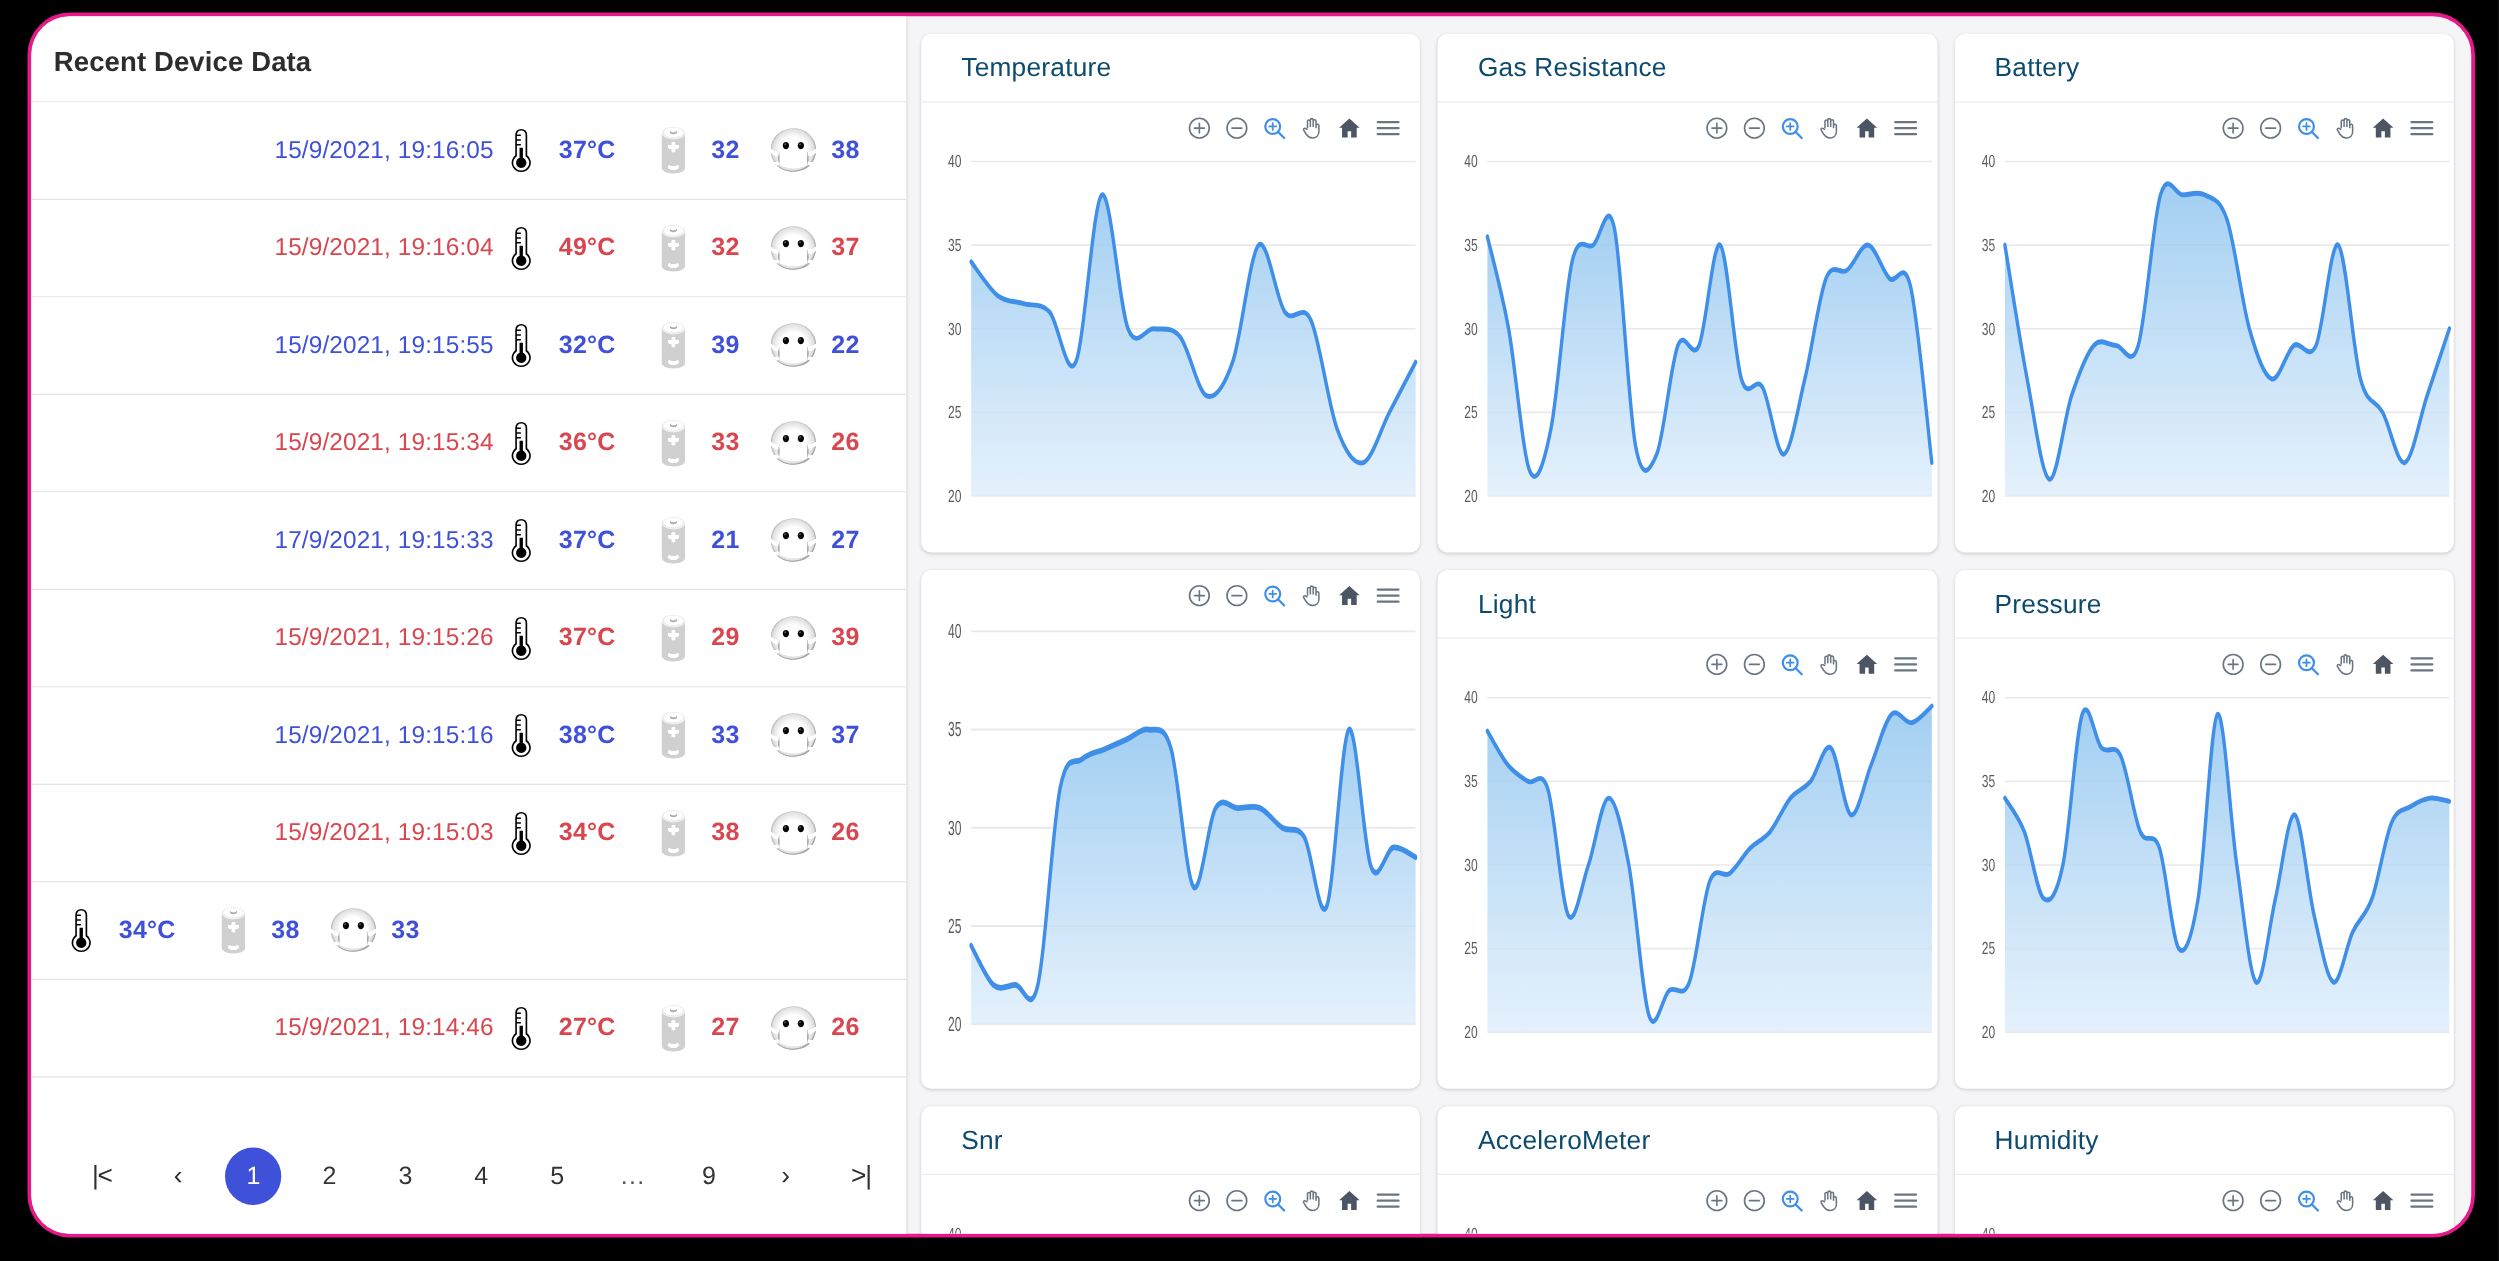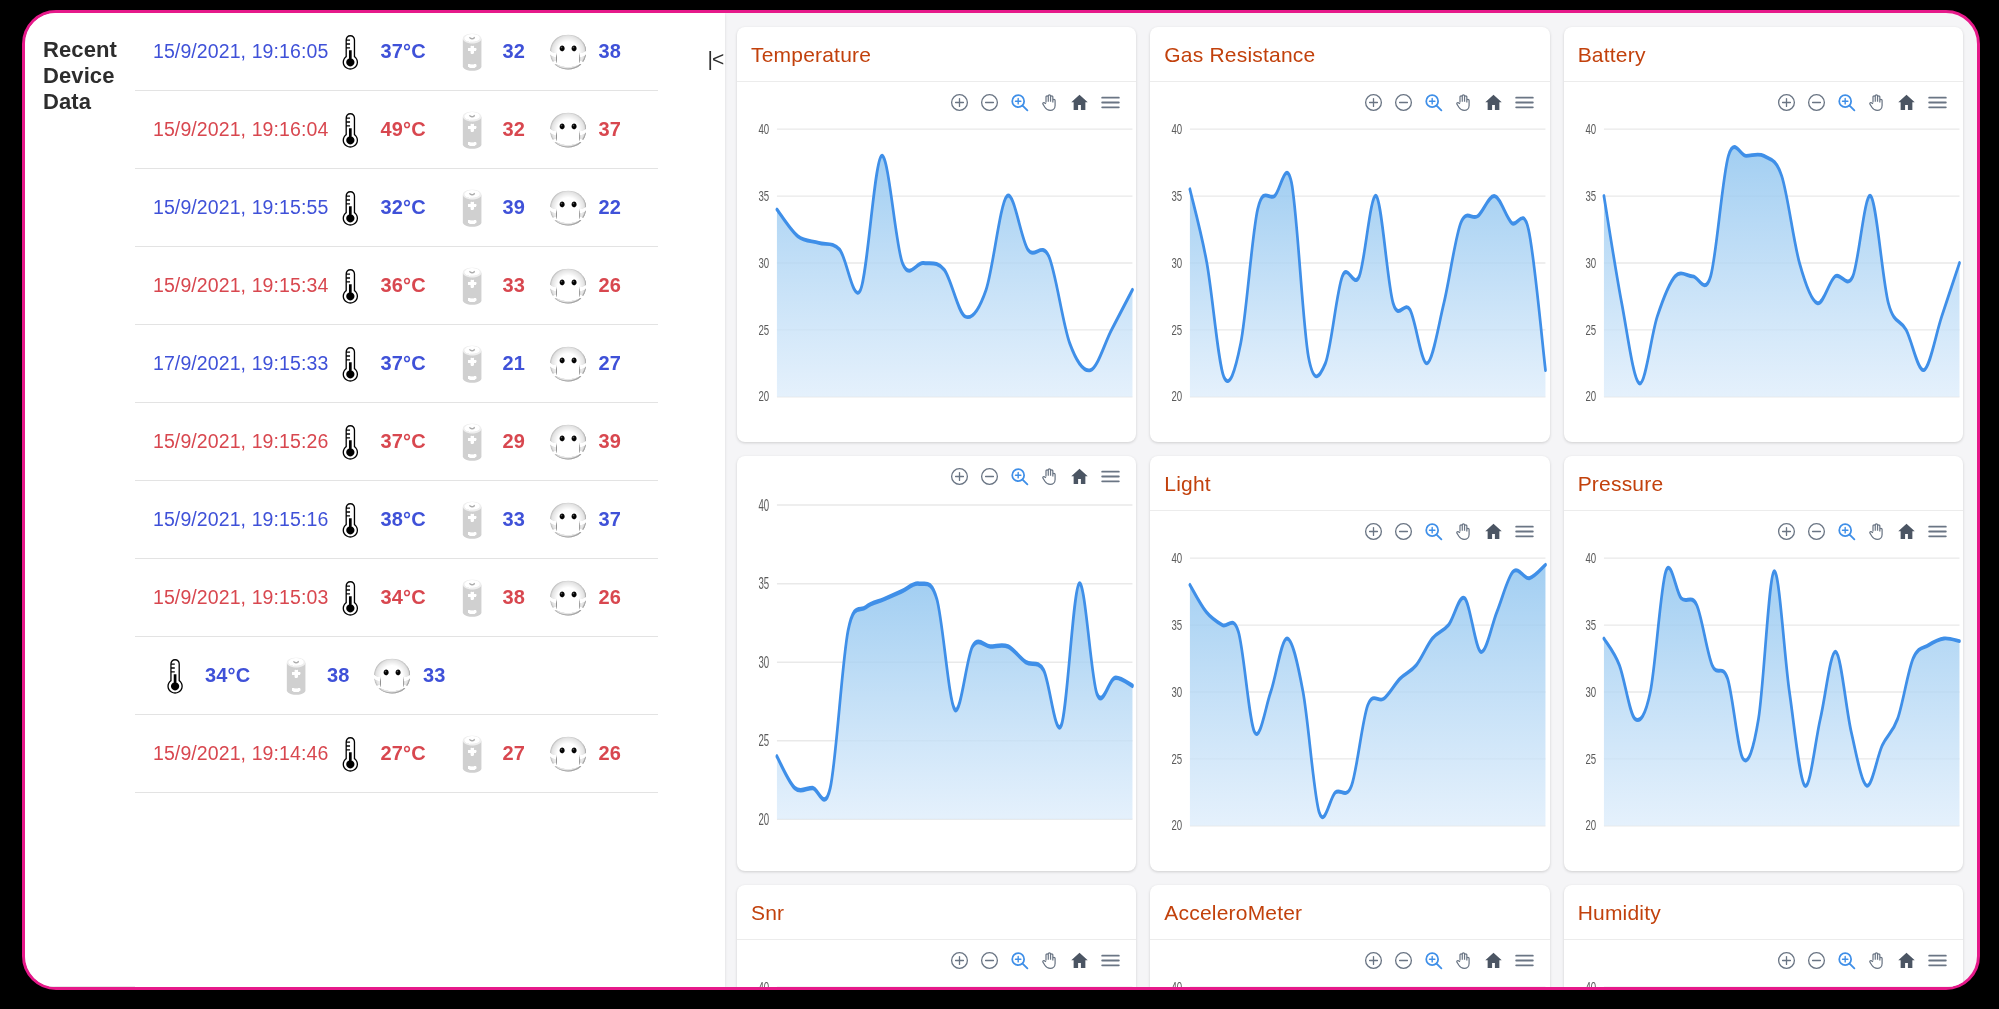--- a/index.html
+++ b/index.html
@@ -21,21 +21,21 @@
     gap: 0;
   }
 
   
   #device-panel {
     width: 700px;
     flex: 0 0 700px;
     background: #ffffff;
     border-radius: 30px 0 0 30px;
     display: flex;
-    flex-direction: row;
+    flex-direction: column;
     box-shadow: 0 1px 3px rgba(0,0,0,.12);
     overflow: hidden;
   }
   .panel-header {
     padding: 24px 18px 18px 18px;
     font-size: 22px;
     font-weight: bold;
     color: #2d2d2d;
     border-bottom: 1px solid #e8e8e8;
     letter-spacing: .1px;
@@ -47,20 +47,21 @@
     height: 78px;
     padding: 0 26px 0 18px;
     border-bottom: 1px solid #e3e3e3;
     background: #fff;
   }
   .row-time {
     font-size: 19.5px;
     flex: 1 1 auto;
     white-space: nowrap;
     letter-spacing: .1px;
+    text-align: right;
   }
   .row-metrics {
     display: flex;
     align-items: center;
   }
   .metric {
     display: flex;
     align-items: center;
   }
   .metric .glyph {
@@ -130,23 +131,23 @@
   }
   .chart-card {
     background: #ffffff;
     border-radius: 8px;
     box-shadow: 0 1px 3px rgba(0,0,0,.16);
     display: flex;
     flex-direction: column;
     overflow: hidden;
   }
   .chart-title {
-    padding: 16px 14px 14px 14px;
+    padding: 16px 14px 14px 32px;
     font-size: 21px;
-    color: #c2410c;
+    color: #0c4a6e;
     border-bottom: 1px solid #ececec;
     letter-spacing: .2px;
   }
   .chart-body {
     position: relative;
     flex: 1 1 auto;
     padding: 6px 8px 10px 8px;
   }
   .chart-toolbar {
     position: absolute;

